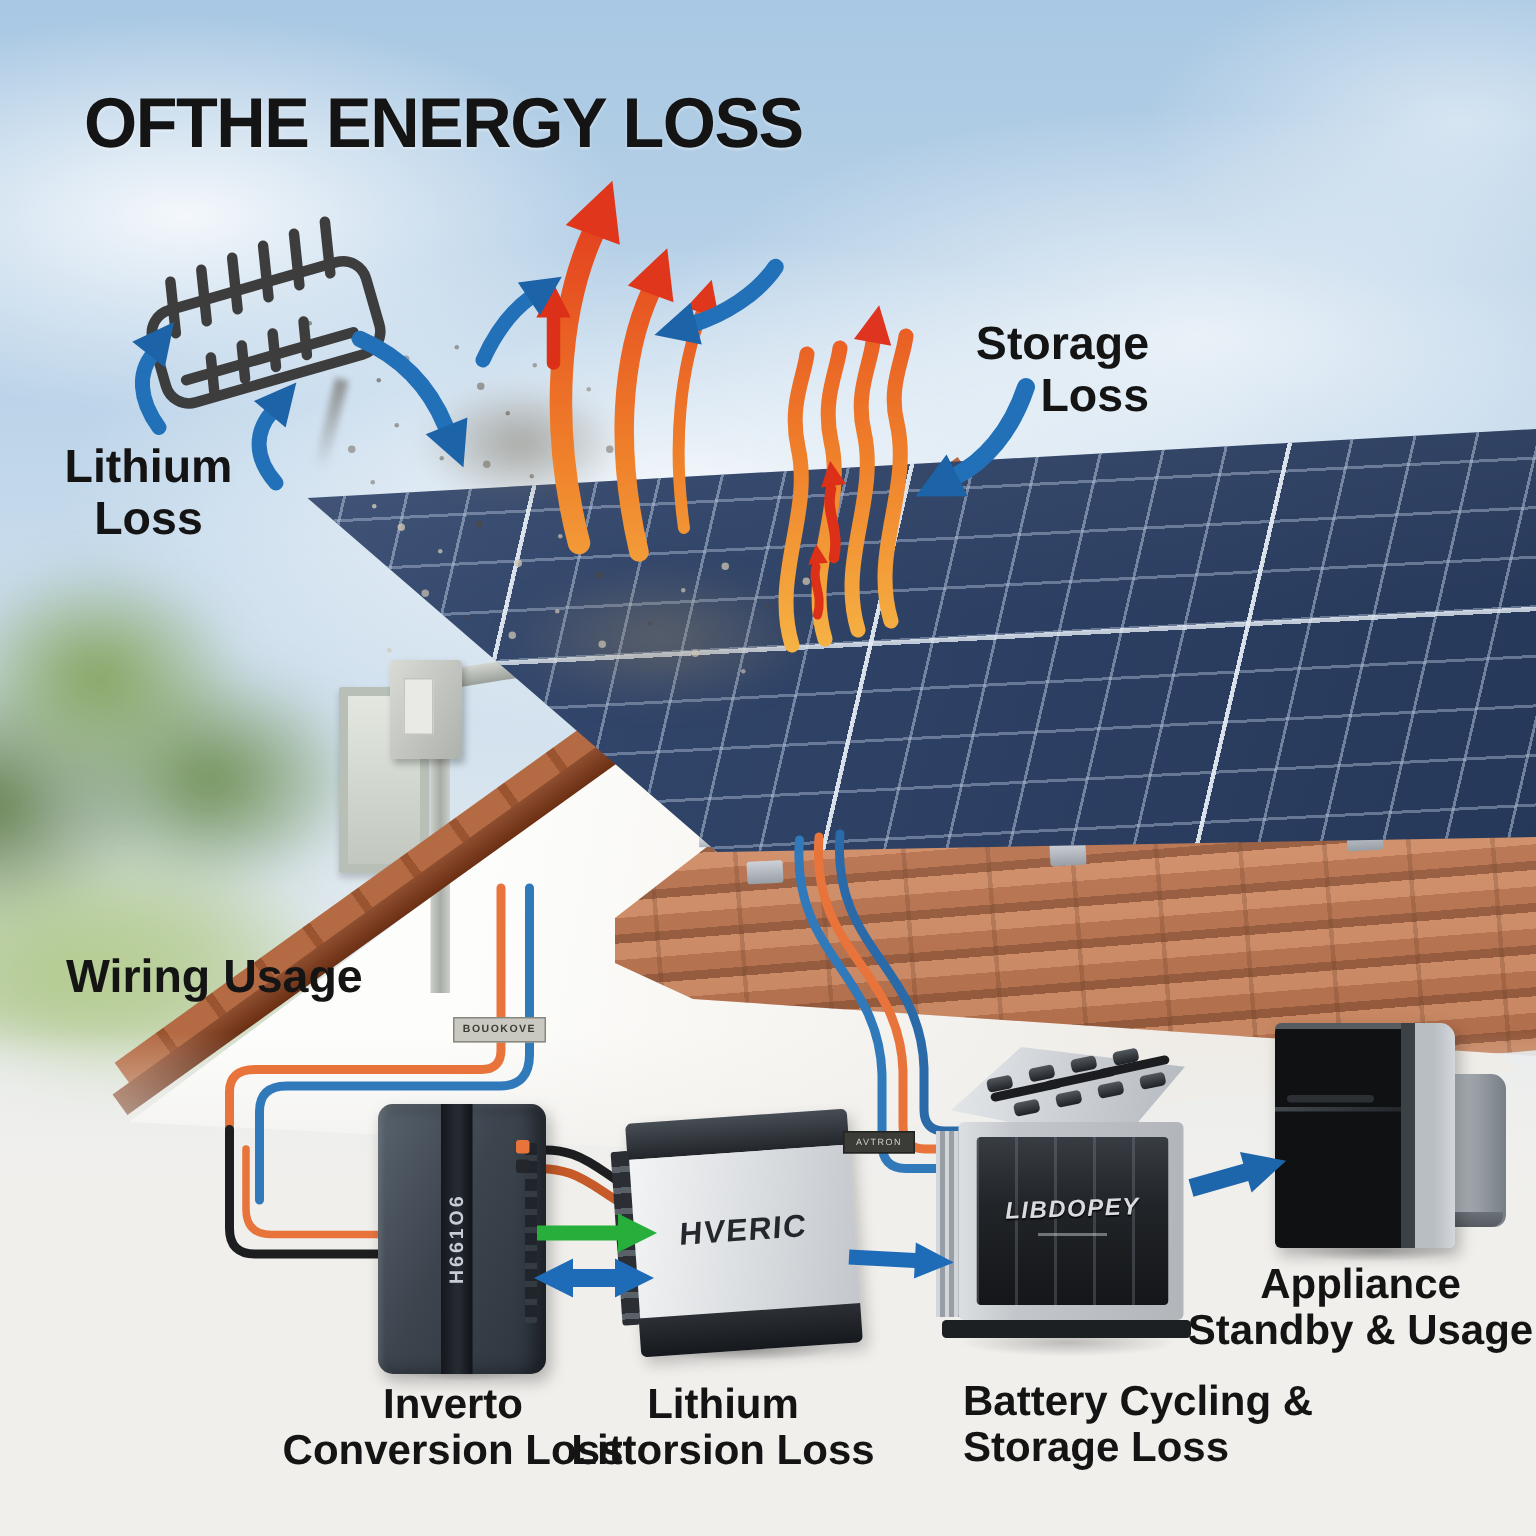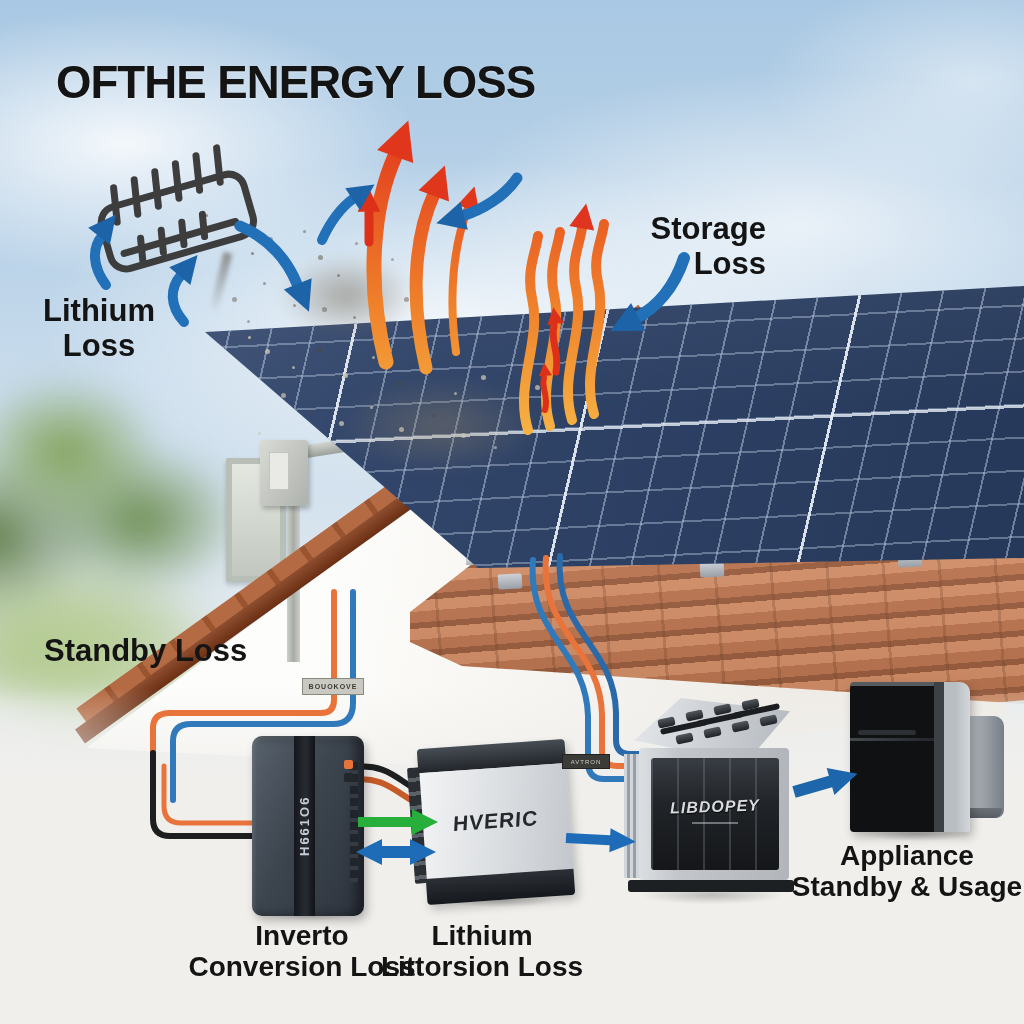--- a/index.html
+++ b/index.html
@@ -352,27 +352,31 @@
 
   <div class="abs lbl title">OFTHE ENERGY LOSS</div>
   <div class="abs lbl wiringtop">
     <div>Storage</div>
     <div>Loss</div>
   </div>
   <div class="abs lbl soiling">
     <div>Lithium</div>
     <div>Loss</div>
   </div>
-  <div class="abs lbl wiringmid">Standby Loss</div>
+  <div class="abs lbl wiringmid">Wiring Usage</div>
   <div class="abs lbl cap2">
     <div>Lithium</div>
     <div>Littorsion Loss</div>
   </div>
   <div class="abs lbl cap1">
     <div>Inverto</div>
     <div>Conversion Loss</div>
   </div>
+  <div class="abs lbl cap3">
+    <div>Battery Cycling &amp;</div>
+    <div>Storage Loss</div>
+  </div>
   <div class="abs lbl cap4">
     <div>Appliance</div>
     <div>Standby &amp; Usage</div>
   </div>
 
 </div>
 
 </body></html>

